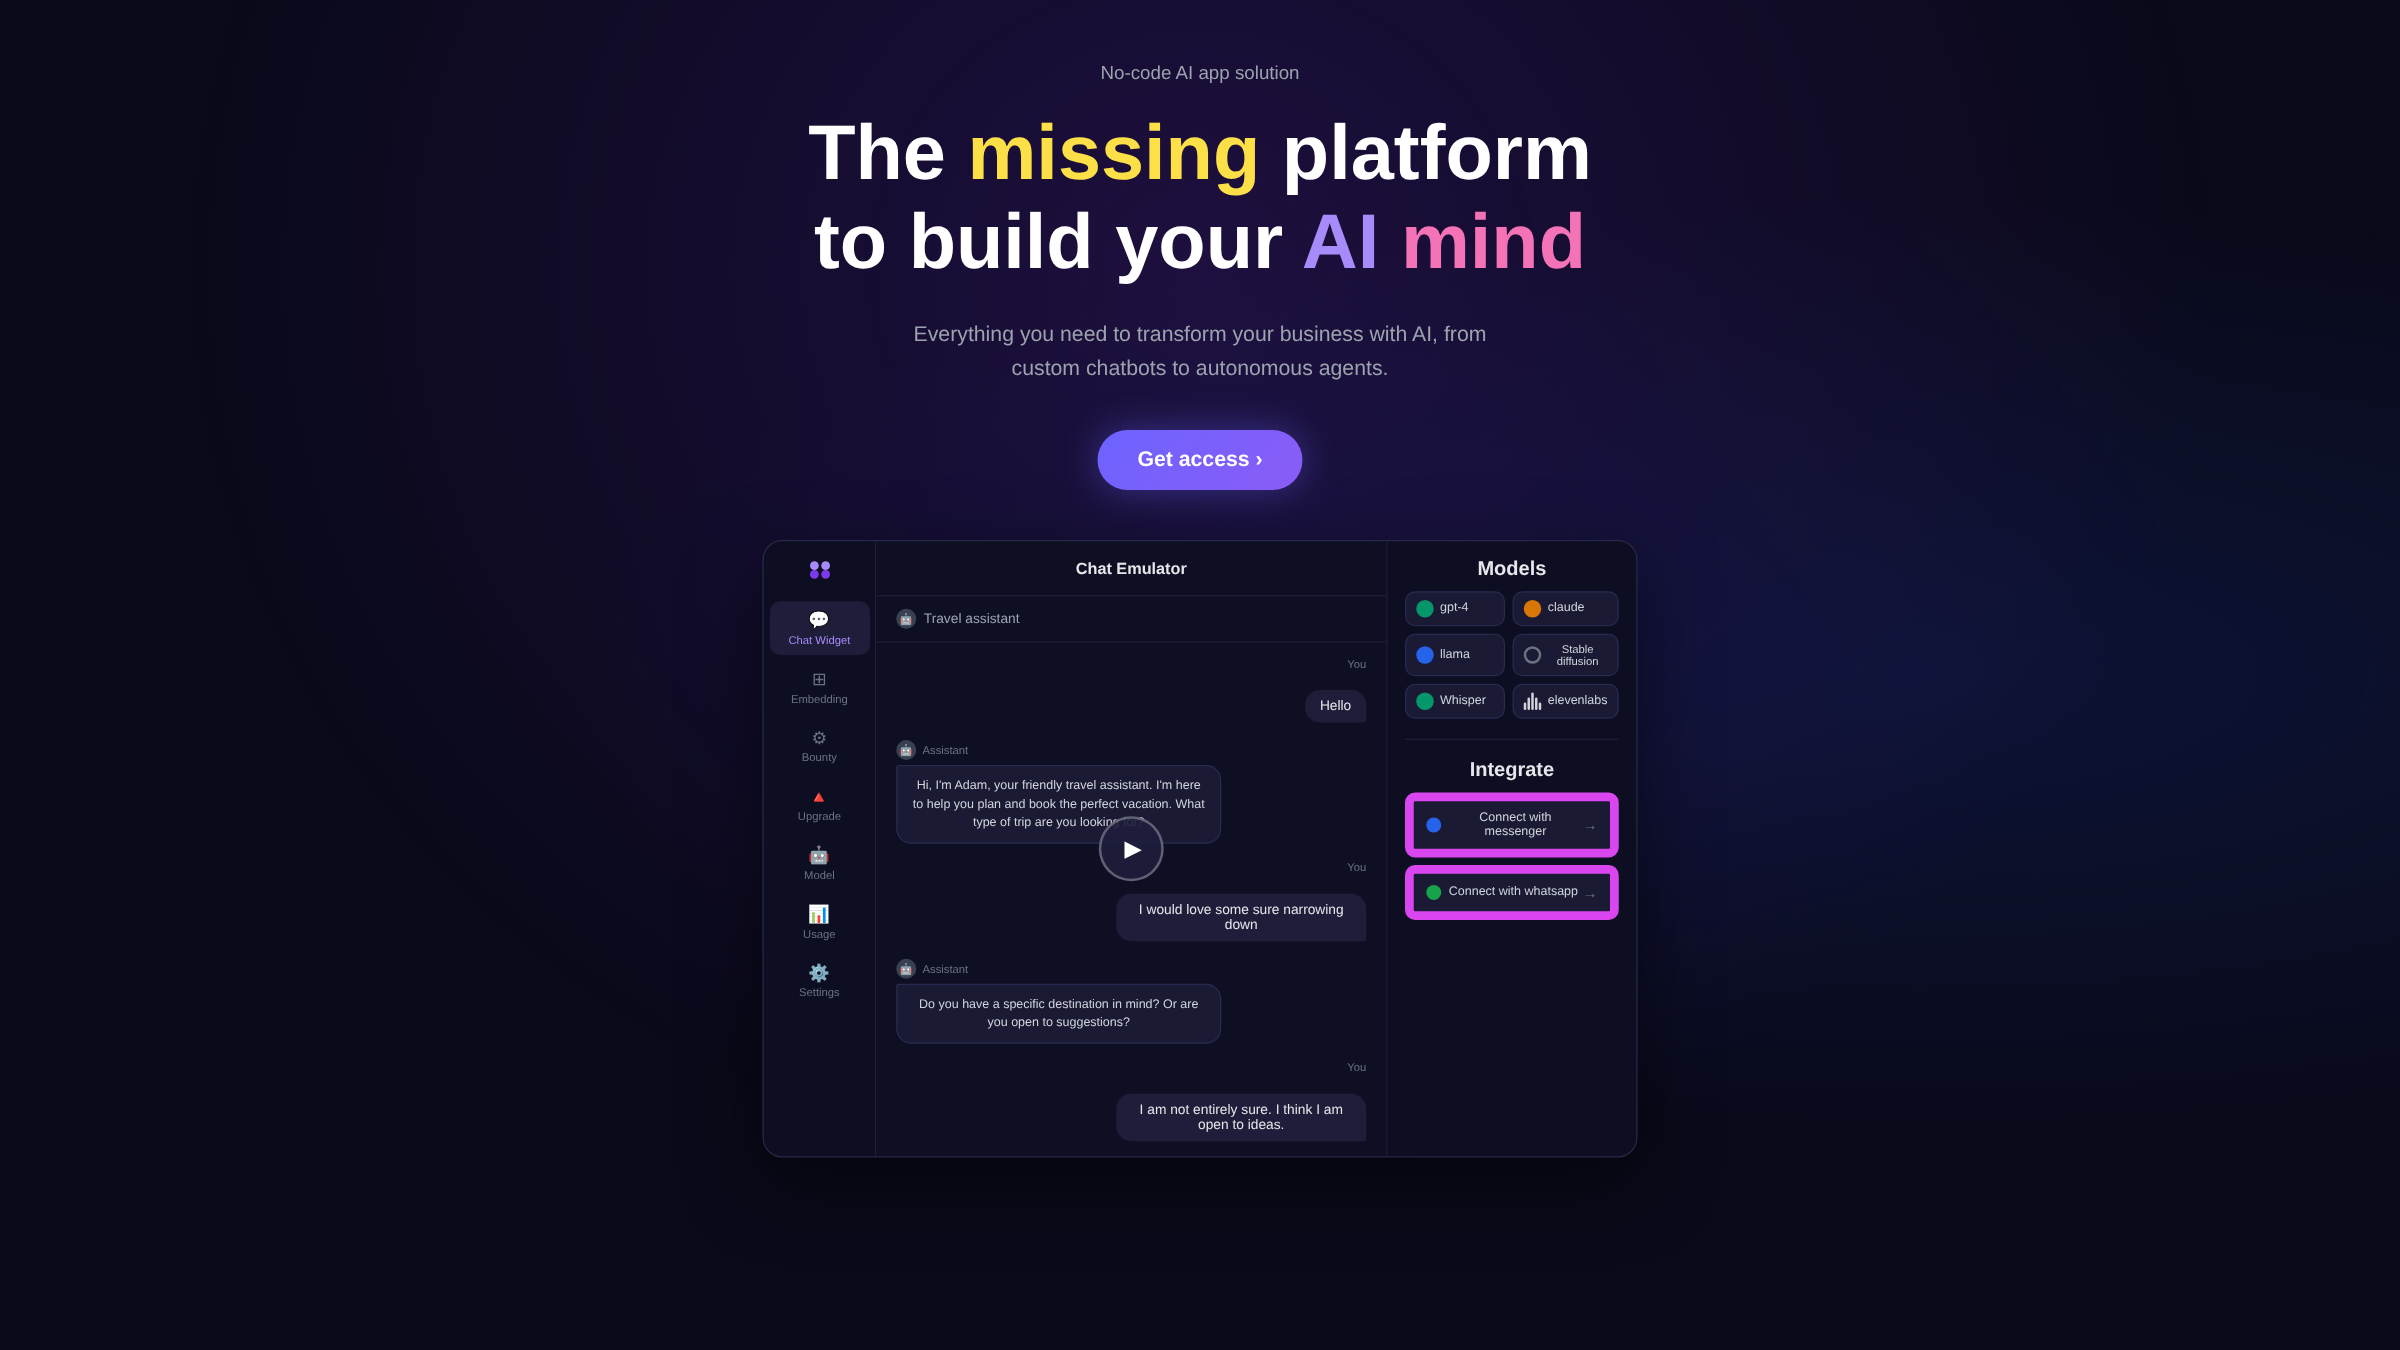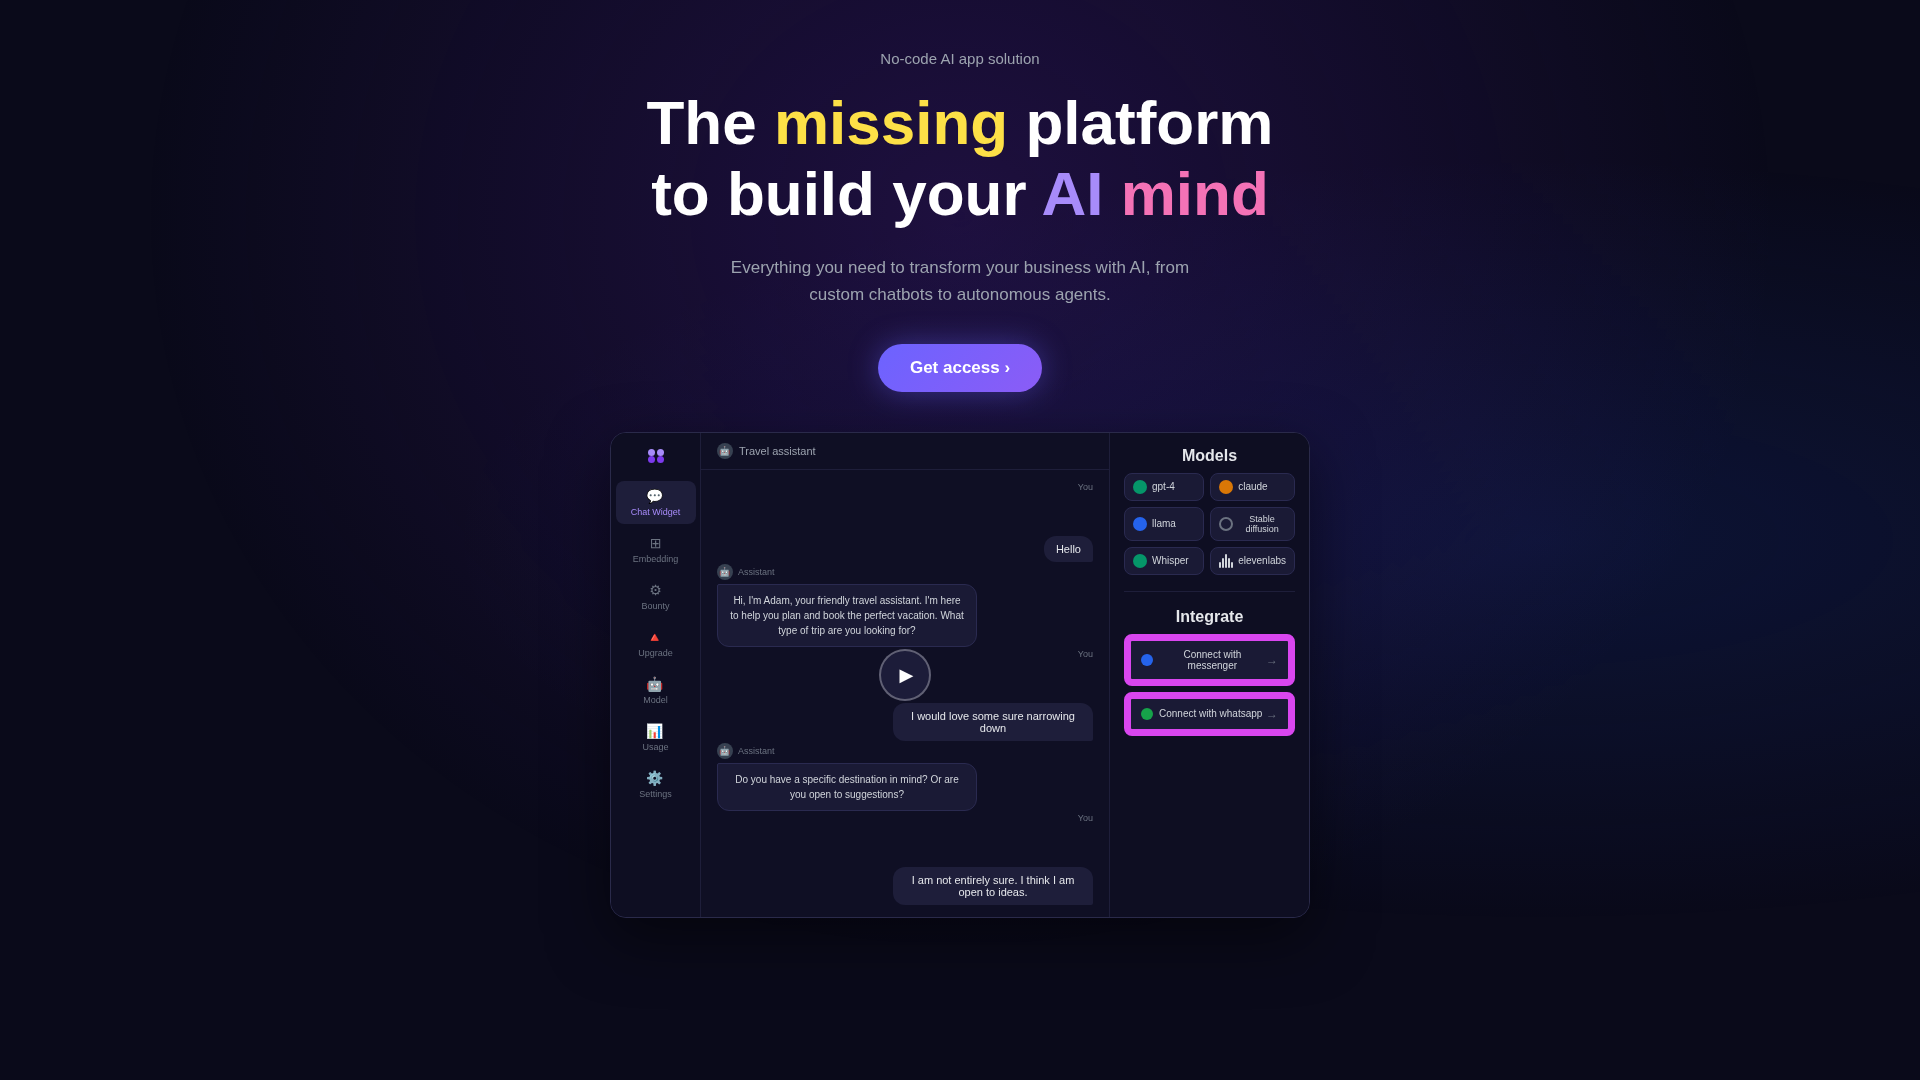--- a/index.html
+++ b/index.html
@@ -169,32 +169,31 @@
       border-radius: 50%;
       background: #374151;
       display: flex; align-items: center; justify-content: center;
       font-size: 9px;
     }
     .chat-messages {
       flex: 1;
       padding: 12px 16px;
       display: flex;
       flex-direction: column;
-      gap: 2px;
+      gap: 14px;
       overflow-y: auto;
     }
     .msg-you {
       align-self: flex-end;
       background: #1e1e3a;
       border-radius: 12px 12px 2px 12px;
       padding: 7px 12px;
       font-size: 11px;
       color: #e5e7eb;
       max-width: 200px;
-      margin-top: 40px;
     }
     .msg-label {
       font-size: 9px;
       color: #6b7280;
       align-self: flex-end;
       margin-bottom: 2px;
     }
     .msg-assistant-wrap {
       display: flex;
       flex-direction: column;
@@ -381,20 +380,21 @@
           <span class="nav-icon">📊</span>
           <span class="nav-label">Usage</span>
         </div>
         <div class="nav-item">
           <span class="nav-icon">⚙️</span>
           <span class="nav-label">Settings</span>
         </div>
       </div>
 
       <div class="chat-main">
+        <div class="chat-header">Chat Emulator</div>
         <div class="chat-subheader">
           <div class="chat-bot-icon">🤖</div>
           <span>Travel assistant</span>
         </div>
         <div class="chat-messages">
 
           <span class="msg-label">You</span>
           <div class="msg-you">Hello</div>
 
           <div class="msg-assistant-wrap">

